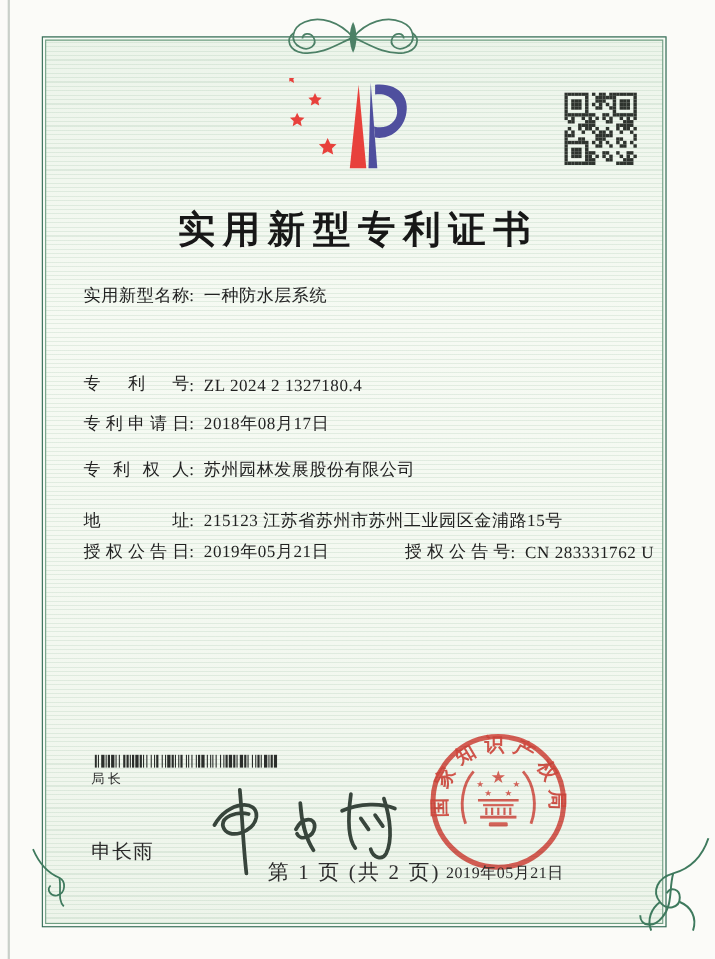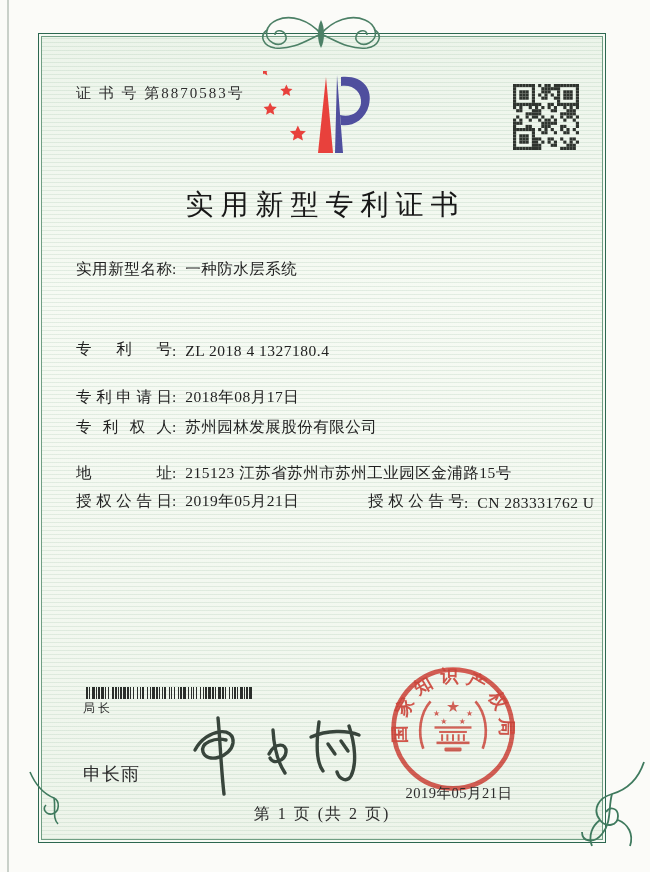--- a/index.html
+++ b/index.html
@@ -14,53 +14,52 @@
   .page{
     position:absolute;left:38px;top:33px;width:566px;height:808px;
     border:1px solid #2c6750;
     box-shadow:inset 0 0 0 2px #f6faf4, inset 0 0 0 3px #6f9e83;
     background:
       repeating-linear-gradient(180deg, rgba(125,170,138,.17) 0 1px, rgba(255,255,255,0) 1px 4px),
       linear-gradient(180deg,#ecf4ea 0%, #f6faf3 32%, #f3f8f0 68%, #edf4ea 100%);
   }
   .abs{position:absolute;}
   .cert-no{left:37px;top:50px;font-size:15px;letter-spacing:2px;color:#2d2d2d;}
-  .title{left:0;right:0;top:152px;text-align:center;font-size:28px;font-weight:400;
+  .title{left:0;right:0;top:152px;text-align:center;font-size:34px;font-weight:700;
          letter-spacing:7px;text-indent:7px;color:#171717;}
   .row{left:37px;right:26px;font-size:15.5px;color:#222;white-space:nowrap;}
   .flabel{display:inline-block;width:96px;text-align:justify;text-align-last:justify;
           -moz-text-align-last:justify;text-justify:inter-character;vertical-align:bottom;}
   .colon{margin-right:9px;}
   .fvalue{letter-spacing:.5px;}
   .grant-no-group{position:absolute;left:292px;top:0;}
   .body-text{left:37px;right:27px;top:489px;font-size:15px;line-height:1.72;
              color:#303030;text-align:justify;font-style:normal;}
   .body-text p{margin:0;text-indent:2em;}
   .barcode{left:47px;top:651px;width:166px;height:12px;}
   .director-title{left:44px;top:666px;font-size:12px;letter-spacing:3px;color:#2c2c2c;}
   .director-name{left:44px;top:728px;font-size:18px;letter-spacing:1px;color:#2c2c2c;}
   .signature{left:134px;top:676px;}
   .seal{left:348px;top:629px;width:132px;height:132px;mix-blend-mode:multiply;}
   .seal-date{left:352px;top:750px;width:136px;text-align:center;font-size:14.5px;
              letter-spacing:.5px;color:#2b2b2b;}
-  .footer{left:0;right:0;top:770px;text-align:center;font-size:16px;color:#2d2d2d;letter-spacing:2px;}
+  .footer{left:0;right:0;top:746px;text-align:center;font-size:19px;color:#2d2d2d;letter-spacing:2px;}
   .ornament-top{position:absolute;left:221px;top:10px;}
   .ornament-br{position:absolute;left:578px;top:760px;}
   .ornament-bl{position:absolute;left:26px;top:770px;}
   .logo{left:224px;top:37px;}
   .qr{left:474px;top:50px;width:66px;height:66px;}
 </style>
 </head>
 <body>
 
 <div class="photo-edge"></div>
 
 <div class="page">
 
-  <div class="abs cert-no">证 书 号 第8870583号</div>
 
   <svg class="abs logo" width="112" height="92" viewBox="0 0 112 92">
     <g fill="#e8413c">
       <path d="M63,6 L70,82 L55,82 Z"></path>
       <path d="M63,30 l2.6,5.4 5.9,.6 -4.4,4 1.2,5.8 -5.3,-3 -5.2,3 1.2,-5.8 -4.4,-4 5.9,-.6 Z" transform="translate(-38,-24) scale(0.62)"></path>
       <path d="M63,30 l2.6,5.4 5.9,.6 -4.4,4 1.2,5.8 -5.3,-3 -5.2,3 1.2,-5.8 -4.4,-4 5.9,-.6 Z" transform="translate(-22,-8) scale(0.72)"></path>
       <path d="M63,30 l2.6,5.4 5.9,.6 -4.4,4 1.2,5.8 -5.3,-3 -5.2,3 1.2,-5.8 -4.4,-4 5.9,-.6 Z" transform="translate(-42,8) scale(0.78)"></path>
       <path d="M63,30 l2.6,5.4 5.9,.6 -4.4,4 1.2,5.8 -5.3,-3 -5.2,3 1.2,-5.8 -4.4,-4 5.9,-.6 Z" transform="translate(-58,22) scale(0.72)"></path>
       <path d="M63,30 l2.6,5.4 5.9,.6 -4.4,4 1.2,5.8 -5.3,-3 -5.2,3 1.2,-5.8 -4.4,-4 5.9,-.6 Z" transform="translate(-25,26) scale(0.95)"></path>
     </g>
@@ -300,23 +299,23 @@
         <rect x="54" y="60" width="3" height="3"></rect>
         <rect x="57" y="60" width="3" height="3"></rect>
       </svg></div>
 
   <div class="abs title">实用新型专利证书</div>
 
   <div class="abs row" style="top:225px">
     <span class="flabel">实用新型名称</span><span class="colon">:</span><span class="fvalue">一种防水层系统</span>
   </div>
   <div class="abs row" style="top:305px">
-    <span class="flabel">专利号</span><span class="colon">:</span><span class="fvalue">ZL 2018 4 1327180.4</span>
-  </div>
-  <div class="abs row" style="top:353px">
+    <span class="flabel">专利号</span><span class="colon">:</span><span class="fvalue">ZL 2024 2 1327180.4</span>
+  </div>
+  <div class="abs row" style="top:341px">
     <span class="flabel">专利申请日</span><span class="colon">:</span><span class="fvalue">2018年08月17日</span>
   </div>
   <div class="abs row" style="top:383px">
     <span class="flabel">专利权人</span><span class="colon">:</span><span class="fvalue">苏州园林发展股份有限公司</span>
   </div>
   <div class="abs row" style="top:429px">
     <span class="flabel">地址</span><span class="colon">:</span><span class="fvalue">215123 江苏省苏州市苏州工业园区金浦路15号</span>
   </div>
   <div class="abs row" style="top:457px">
     <span class="flabel">授权公告日</span><span class="colon">:</span><span class="fvalue">2019年05月21日</span>

